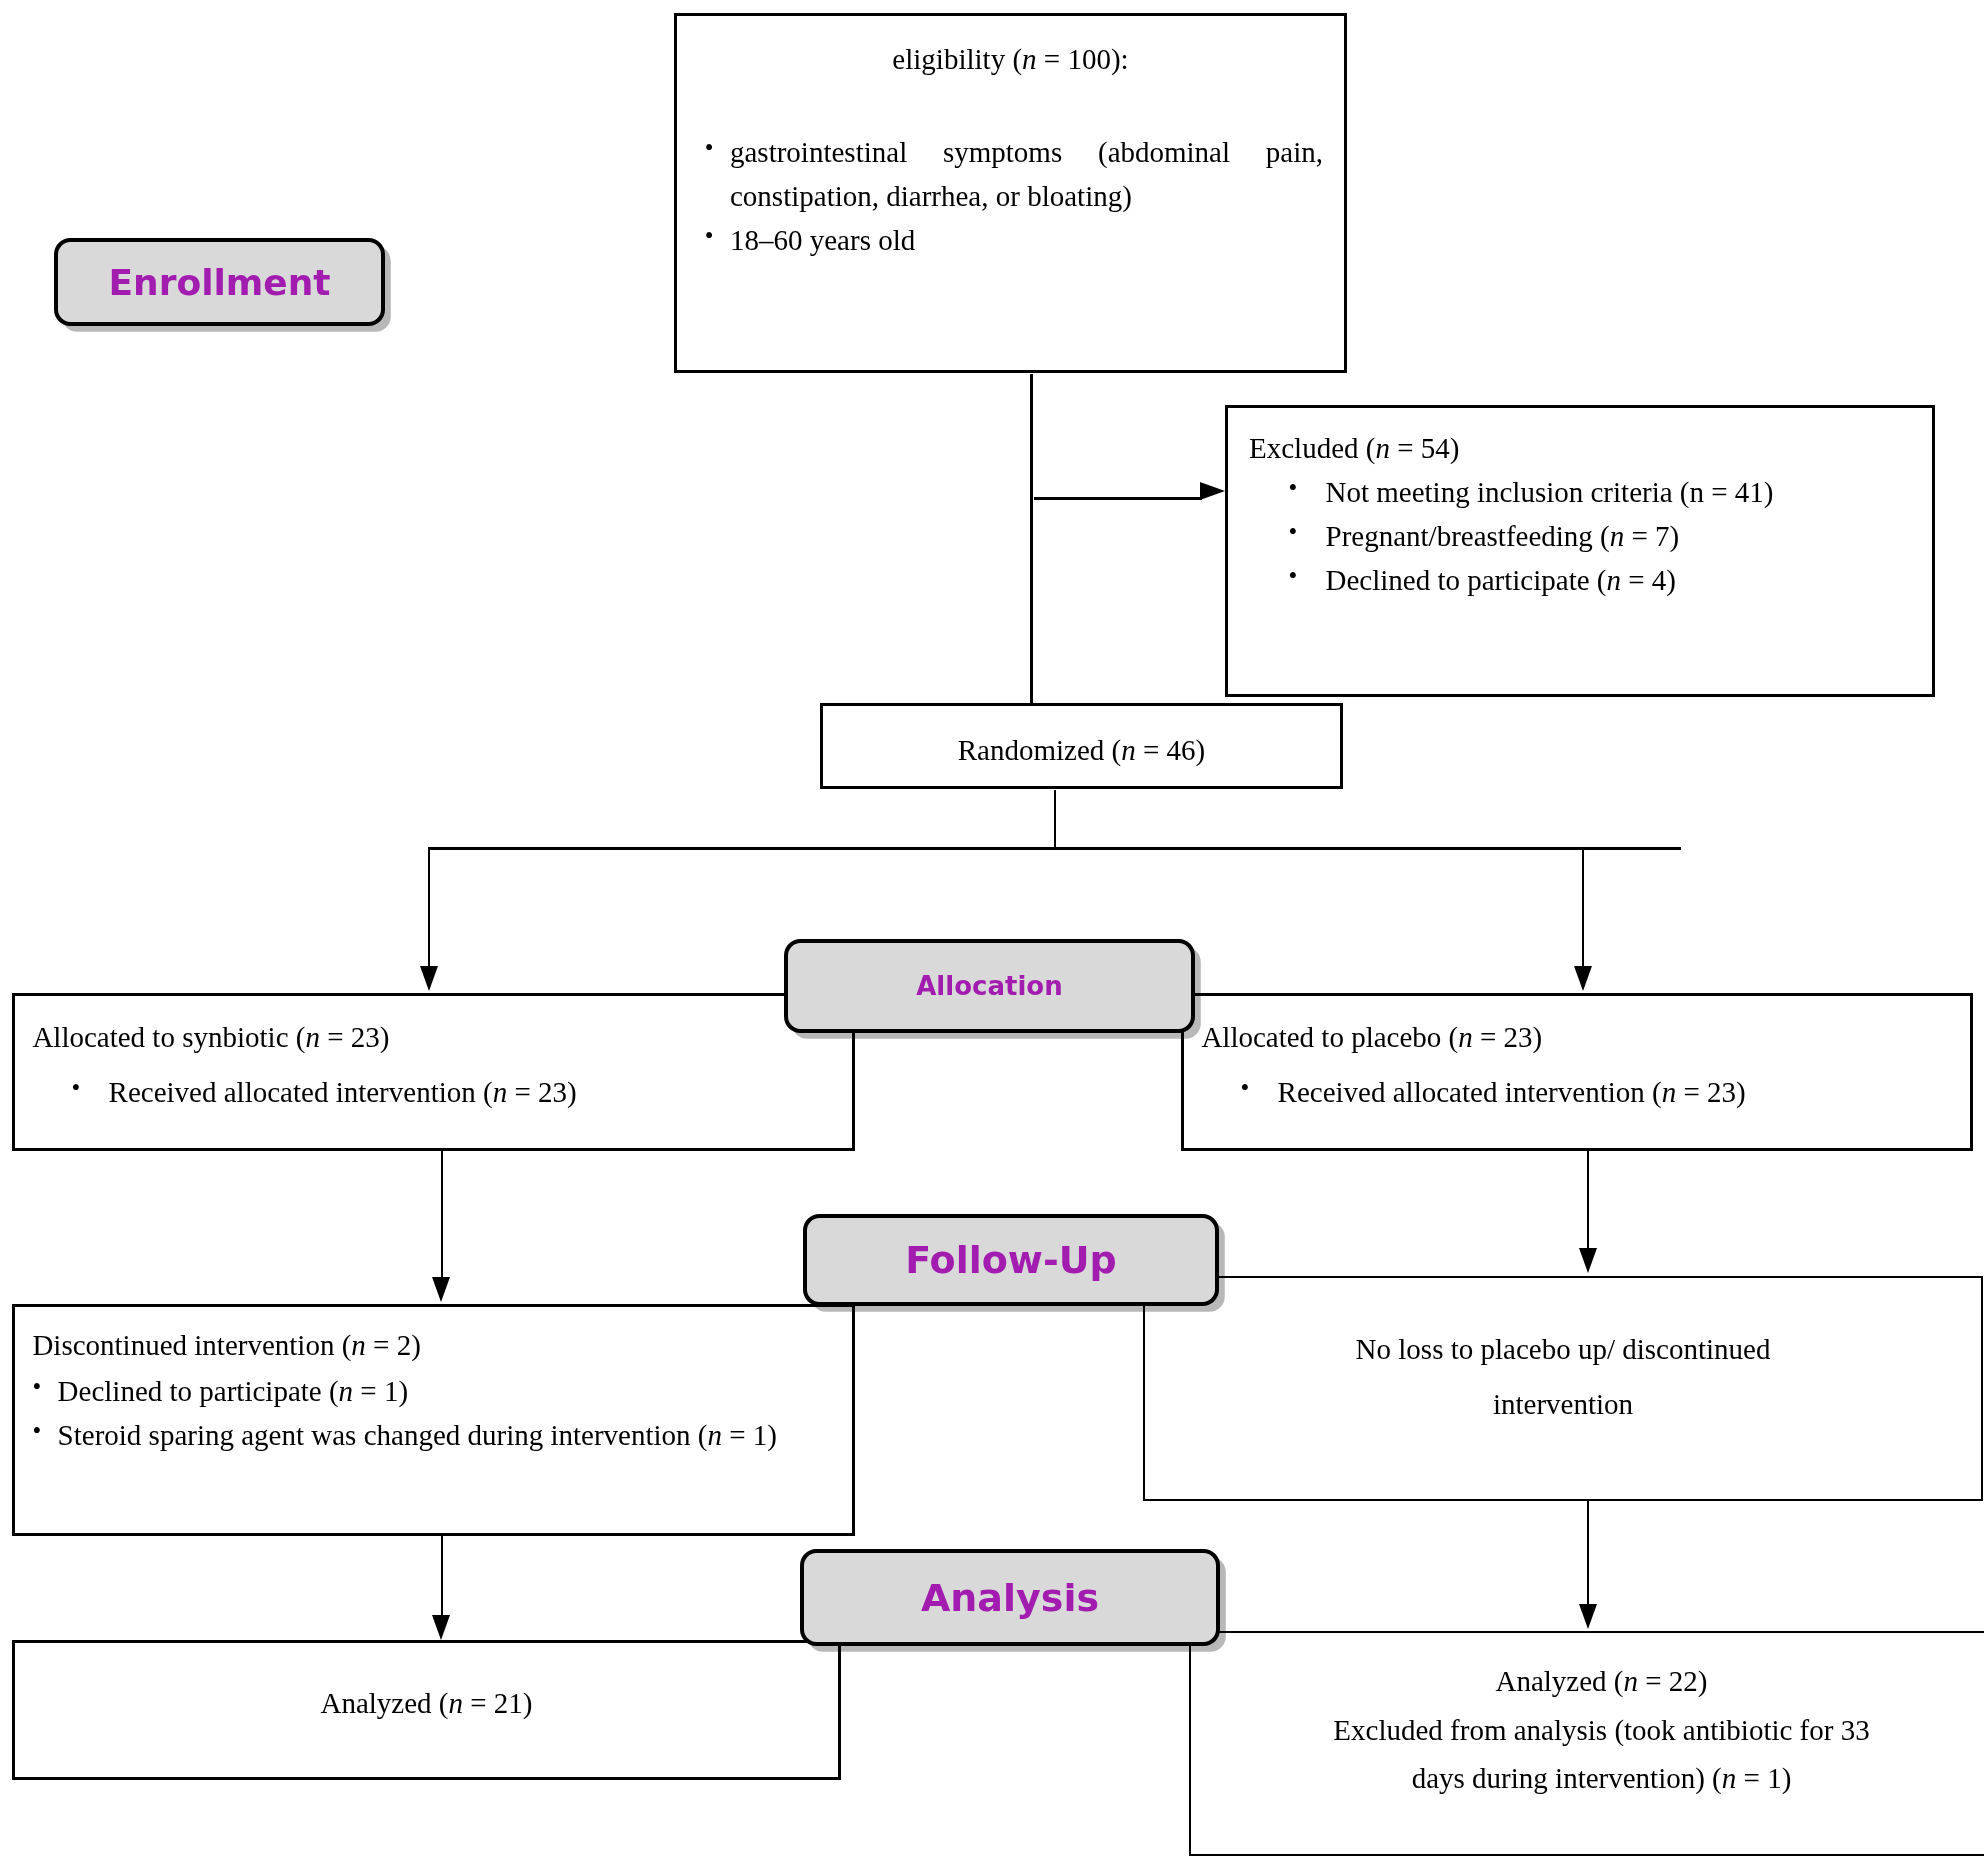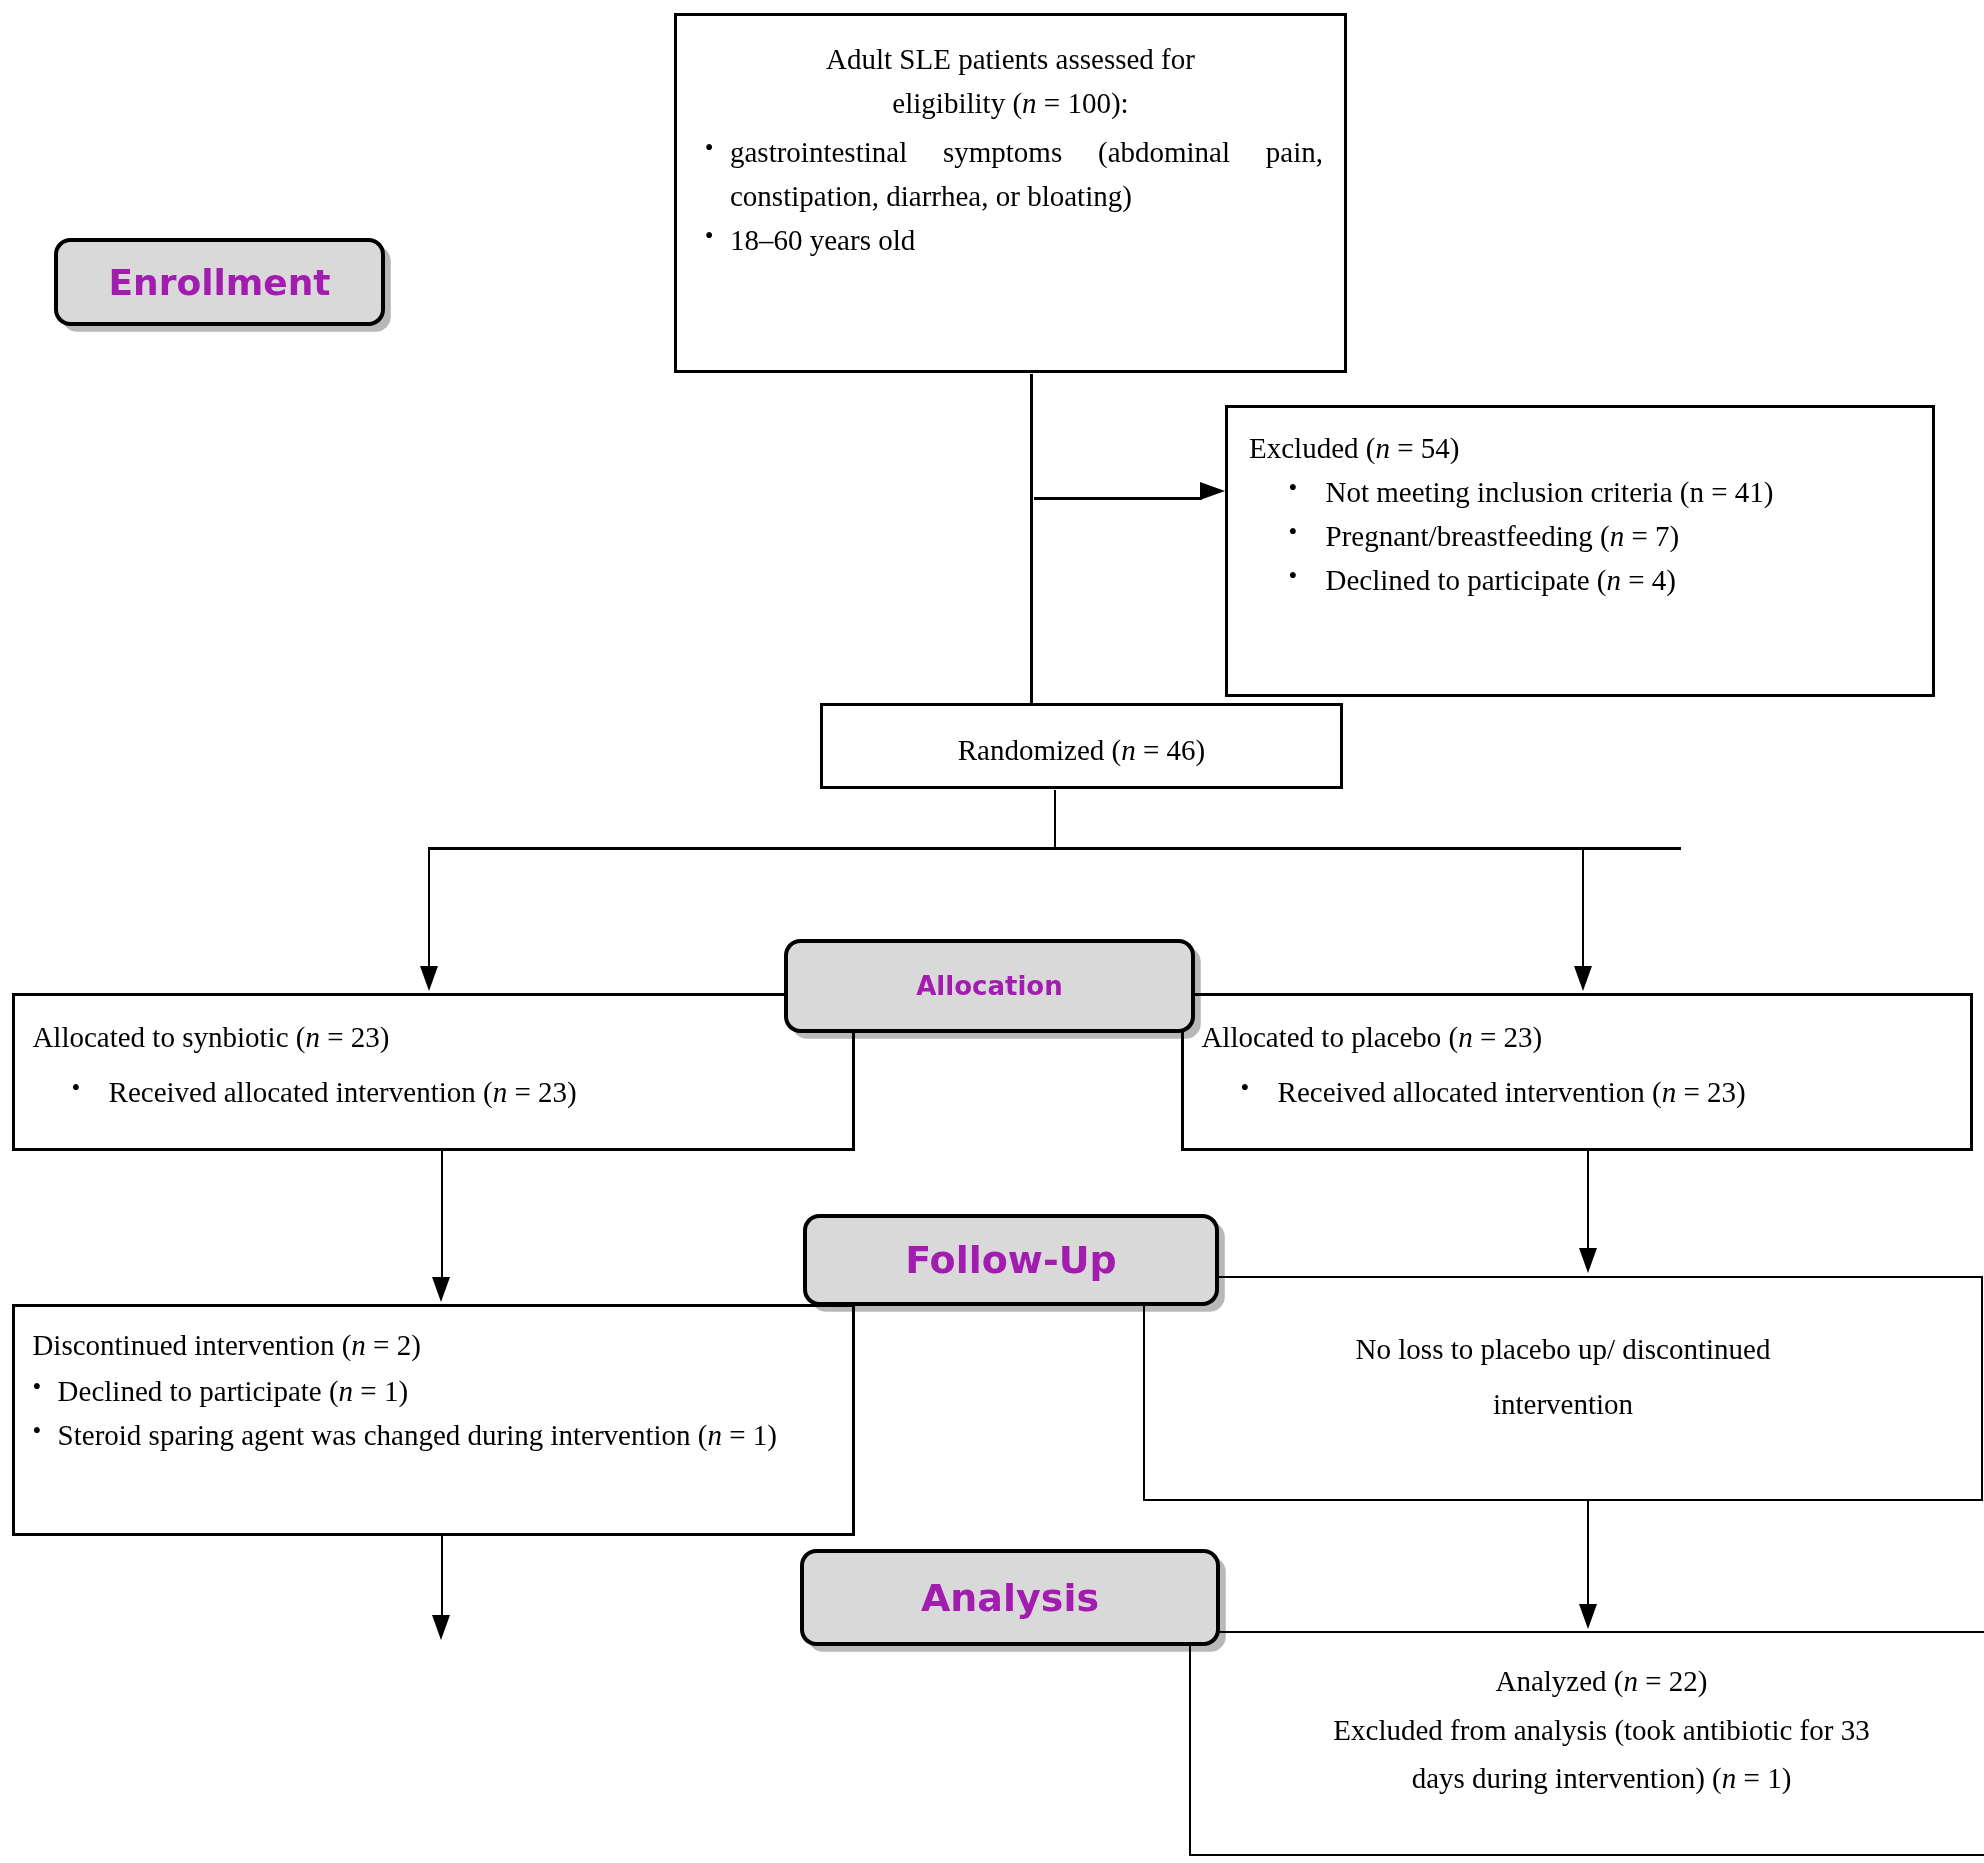--- a/index.html
+++ b/index.html
@@ -119,21 +119,20 @@
 <body>
 
 <div id="stage">
 
   <div class="pill" style="left:54px; top:238px; width:331px; height:88px; font-size:36px;">
     <span>Enrollment</span>
   </div>
 
   <div class="box" style="left:674px; top:13px; width:673px; height:360px;">
     <div class="txt center" style="left:30px; right:30px; top:21px; width:auto;">
-      <div>Adult SLE patients assessed for</div>
       <div>
         <span>eligibility (</span><span class="ital">n</span><span> = 100):</span>
       </div>
     </div>
     <ul class="bl txt" style="left:21px; right:21px; top:114px; width:auto;">
       <li class="just">gastrointestinal symptoms (abdominal pain, constipation, diarrhea, or bloating)</li>
       <li>18–60 years old</li>
     </ul>
   </div>
 
@@ -194,20 +193,25 @@
     </ul>
   </div>
 
   <div class="box box-thin" style="left:1143px; top:1276px; width:840px; height:225px;">
     <div class="txt center" style="left:19.3px; right:19.3px; top:44px; width:auto; line-height:1.9;">
       <div>No loss to placebo up/ discontinued</div>
       <div>intervention</div>
     </div>
   </div>
 
+  <div class="box" style="left:12px; top:1640px; width:829px; height:140px;">
+    <div class="txt center" style="left:9.7px; right:9.7px; top:38px; width:auto;">
+      <span>Analyzed (</span><span class="ital">n</span><span> = 21)</span>
+    </div>
+  </div>
 
   <div class="box box-thin" style="left:1157px; top:1631px; width:825px; height:225px;margin-left:32px;">
     <div class="txt center" style="left:12.6px; right:12.6px; top:24px; width:auto; line-height:1.68;">
       <div>
         <span>Analyzed (</span><span class="ital">n</span><span> = 22)</span>
       </div>
       <div>Excluded from analysis (took antibiotic for 33</div>
       <div>
         <span>days during intervention) (</span><span class="ital">n</span><span> = 1)</span>
       </div>

